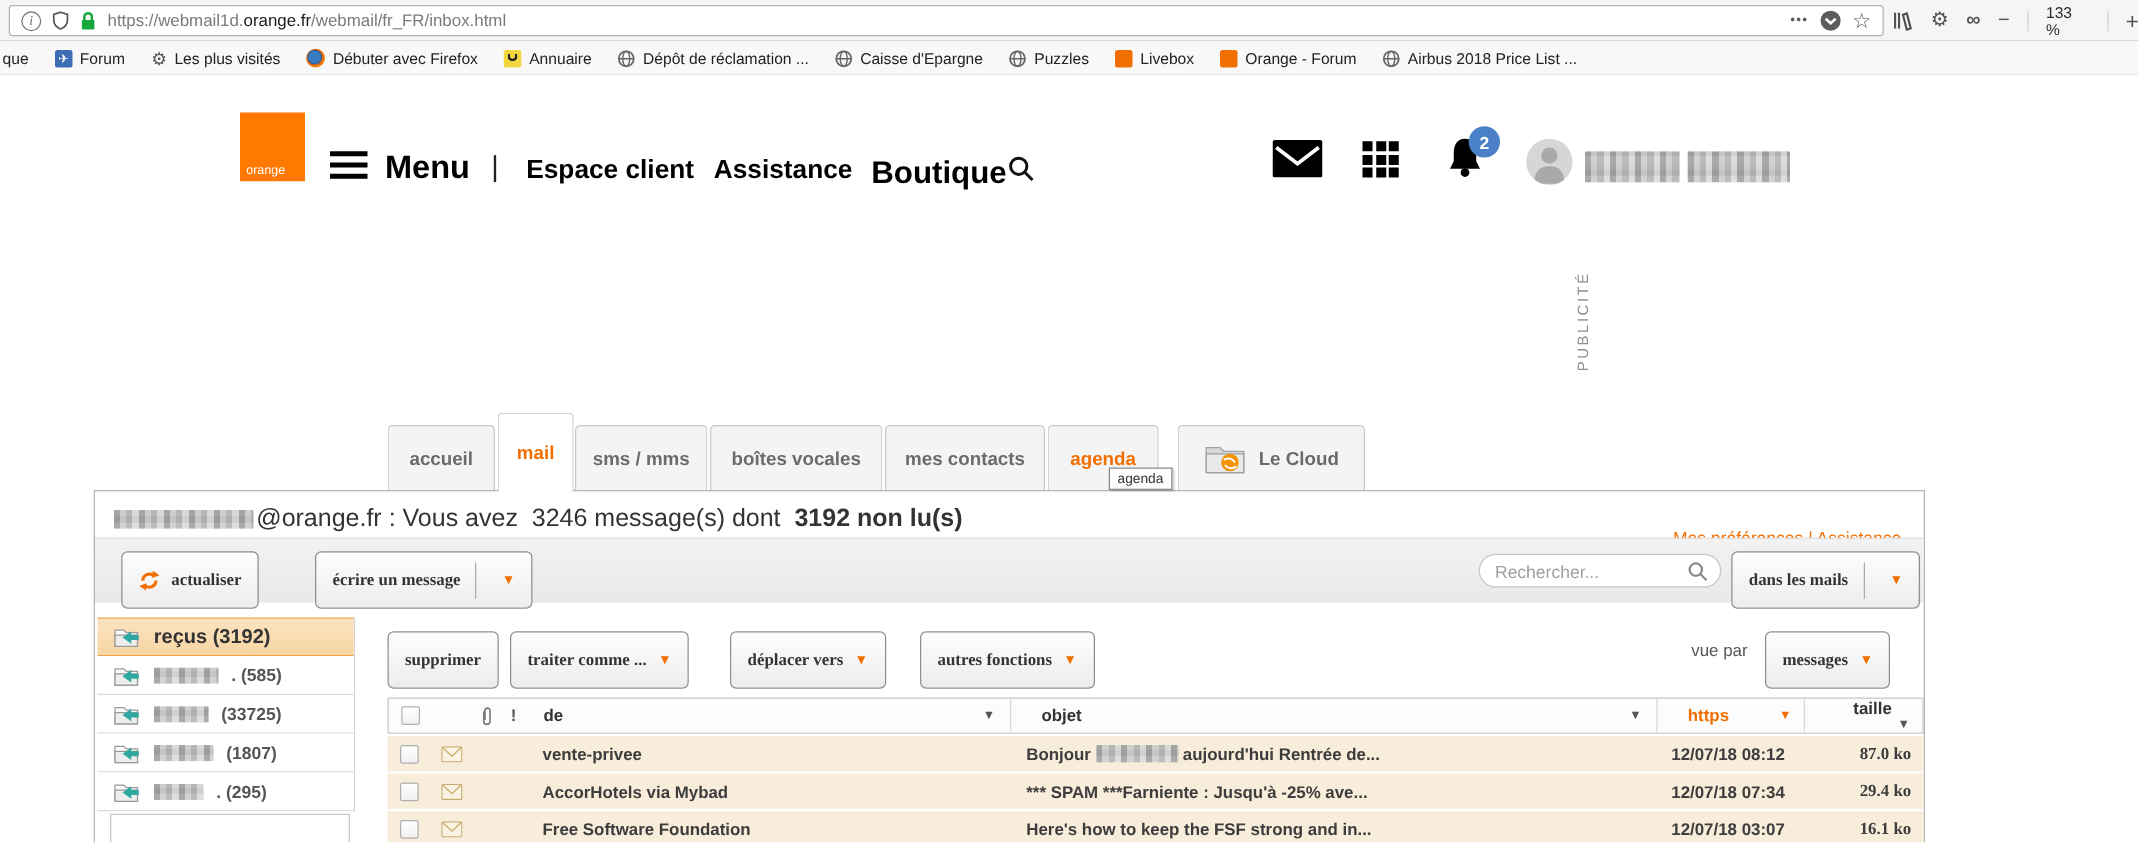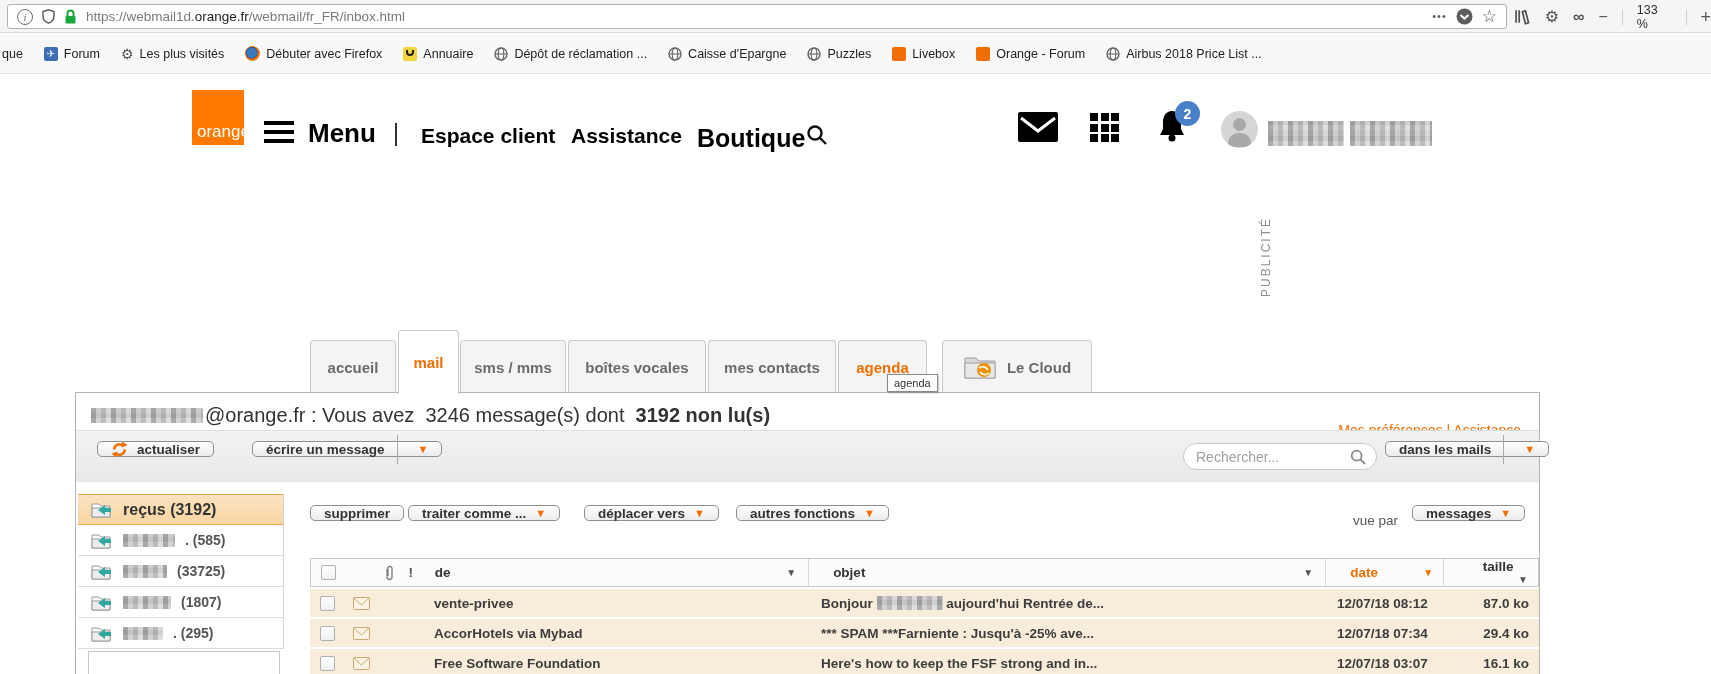--- a/index.html
+++ b/index.html
@@ -14,30 +14,30 @@
   .url-text { font-size:13.5px; color:#7a7a7a; white-space:pre; }
   .url-domain { color:#1b1b1b; }
   .chrome-glyph { color:#535353; font-size:16px; line-height:1; }
   .info-circle { display:inline-flex; width:16px; height:16px; border:1.5px solid #6e6e6e; border-radius:50%; color:#6e6e6e; font-size:11px; align-items:center; justify-content:center; font-style:italic; font-family:"Liberation Serif", serif; }
   .pocket { display:inline-flex; }
   .chrome-right { position:absolute; top:0; height:33px; left:1514px; display:flex; align-items:center; gap:14px; }
   .vdiv { width:1px; height:16px; background:#cfcfcf; }
   .zoom-level { font-size:12.5px; color:#2e2e2e; }
 
   
-  .bmbar { position:absolute; left:0; top:34px; width:1711px; height:40px; background:#f8f8f8; border-bottom:1px solid #e7e7e7; display:flex; align-items:center; padding-left:2px; gap:21px; }
+  .bmbar { position:absolute; left:0; top:34px; width:1711px; height:26px; background:#f8f8f8; border-bottom:1px solid #e7e7e7; display:flex; align-items:center; padding-left:2px; gap:21px; }
   .bm { display:flex; align-items:center; gap:6px; font-size:12.5px; color:#222; white-space:nowrap; }
   .bm-sq { width:14px; height:14px; border-radius:2px; display:inline-flex; align-items:center; justify-content:center; }
   .ffx { width:15px; height:15px; border-radius:50%; background:radial-gradient(circle at 45% 45%, #3a7bbf 38%, #2a5e9e 48%, #e66000 52%, #f7a63b 80%); }
   .annu { width:14px; height:14px; background:#f2d63f; border-radius:2px; display:flex; align-items:flex-start; justify-content:center; }
   .annu i { display:block; width:8px; height:6px; border:2px solid #222; border-top:none; border-radius:0 0 7px 7px; margin-top:3px; }
 
   
   .logo { position:absolute; left:192px; top:90px; width:52px; height:55px; background:#ff7900; }
-  .logo span { position:absolute; left:5px; bottom:3px; color:#fff; font-size:17px; }
+  .logo span { position:absolute; left:5px; bottom:3px; color:#fff; font-size:10px; }
   .hamb { position:absolute; left:264px; top:121px; width:30px; }
   .hamb div { height:4px; background:#000; margin-bottom:5px; }
   .hnav { position:absolute; font-weight:bold; color:#000; white-space:nowrap; }
   .badge { position:absolute; left:1175px; top:101px; width:25px; height:25px; border-radius:50%; background:#4a80c8; color:#fff; font-size:14px; font-weight:bold; display:flex; align-items:center; justify-content:center; z-index:2; }
   .avatar { position:absolute; left:1221px; top:111px; width:37px; height:37px; border-radius:50%; background:#d6d6d6; overflow:hidden; }
   .avatar .head { position:absolute; left:12px; top:7px; width:13px; height:13px; border-radius:50%; background:#a9a9a9; }
   .avatar .bodyp { position:absolute; left:7px; top:22px; width:23px; height:14px; border-radius:10px 10px 0 0; background:#a9a9a9; }
   .grid9 { position:absolute; left:1090px; top:113px; width:31px; display:grid; grid-template-columns:repeat(3,8px); grid-gap:2.5px; }
   .grid9 div { width:8px; height:8px; background:#000; }
 
@@ -56,21 +56,21 @@
   .tab.orange-text { color:#f16e00; }
   .tooltip { position:absolute; left:887px; top:374px; padding:2px 6px; background:#fefefe; border:1px solid #8a8a8a; box-shadow:1px 1px 2px rgba(0,0,0,.25); font-size:11px; color:#333; z-index:5; }
 
   
   .panel { position:absolute; left:75px; top:392px; width:1465px; height:300px; background:#fff; border:1px solid #b3b3b3; z-index:2; }
   .summary { position:absolute; left:15px; top:11px; font-size:20px; color:#333; white-space:pre; display:flex; align-items:center; }
   .toplinks { position:absolute; right:18px; top:13px; font-size:14px; color:#f16e00; white-space:pre; }
   .toplinks span { cursor:pointer; }
 
   .actionbar { position:absolute; left:0; top:37px; width:1463px; height:52px; background:linear-gradient(#f2f2f2,#e9e9e9); border-top:1px solid #ddd; border-bottom:1px solid #e2e2e2; }
-  .btn { position:absolute; height:16px; background:linear-gradient(#fefefe,#ececec); border:1px solid #8f8f8f; border-radius:5px; display:flex; align-items:center; font-weight:bold; font-size:13.5px; color:#333; padding:0 13px; white-space:nowrap; cursor:pointer; }
+  .btn { position:absolute; height:46px; background:linear-gradient(#fefefe,#ececec); border:1px solid #8f8f8f; border-radius:5px; display:flex; align-items:center; font-weight:bold; font-size:13.5px; color:#333; padding:0 13px; white-space:nowrap; cursor:pointer;font-family:Liberation Serif, serif; }
   .arrow { color:#f16e00; font-size:11px; margin-left:9px; }
   .btn .split { width:1px; height:29px; background:#aaa; margin:0 0 0 12px; }
   .btn .arrowcell { padding:0 0 0 11px; }
   .searchbox { position:absolute; left:1107px; top:12px; width:194px; height:27px; background:#fff; border:1px solid #c6c6c6; border-radius:14px; display:flex; align-items:center; padding:0 9px 0 12px; }
   .searchbox input { border:none; outline:none; background:transparent; flex:1; font-size:14px; color:#555; font-family:"Liberation Sans",sans-serif; min-width:0; }
   .searchbox input::placeholder { color:#a0a0a0; }
 
   
   .folders { position:absolute; left:2px; top:101px; width:206px; border-right:1px solid #d4d4d4; }
   .folder-row { height:31px; display:flex; align-items:center; gap:10px; padding-left:13px; background:#fff; border-bottom:1px solid #dcdcdc; font-size:14px; font-weight:bold; color:#555; cursor:pointer; }
@@ -91,21 +91,21 @@
   .c-de { width:387px; display:flex; align-items:center; padding:0 12px 0 13px; }
   .c-obj { width:518px; display:flex; align-items:center; padding:0 12px 0 13px; }
   .c-date { width:118px; display:flex; align-items:center; padding:0 10px 0 11px; }
   .c-size { width:95px; display:flex; align-items:center; padding:0 10px 0 11px;flex-direction:column; }
   .thead .c-obj, .thead .c-date, .thead .c-size { border-left:1px solid #d8d8d8; height:100%;padding-left:24px; }
   .thead .c-date { color:#f16e00; }
   .sortarrow { margin-left:auto; font-size:10px; color:#555; }
   .sortarrow.orange { color:#f16e00; }
   .checkbox { width:15px; height:15px; border:1px solid #b0b0b0; border-radius:2px; background:linear-gradient(#fff,#f0f0f0); cursor:pointer; }
   .ellip { overflow:hidden; white-space:nowrap; text-overflow:ellipsis; }
-  .sz { margin-left:auto; }
+  .sz { margin-left:auto;font-family:Liberation Serif, serif; }
 </style>
 </head>
 <body>
 
 <div class="stage">
 
   <div class="chrome">
     <div class="urlfield">
       <span class="info-circle">i</span>
       <svg width="13" height="15" viewBox="0 0 13 15">
@@ -403,21 +403,21 @@
         <span class="c-bang">!</span>
         <span class="c-de">
             <span>de</span>
             <span class="sortarrow">▼</span>
           </span>
         <span class="c-obj">
             <span>objet</span>
             <span class="sortarrow">▼</span>
           </span>
         <span class="c-date">
-            <span>date</span>
+            <span>https</span>
             <span class="sortarrow orange">▼</span>
           </span>
         <span class="c-size">
             <span>taille</span>
             <span class="sortarrow">▼</span>
           </span>
       </div>
 
       <div class="row">
         <span class="c-cb">

